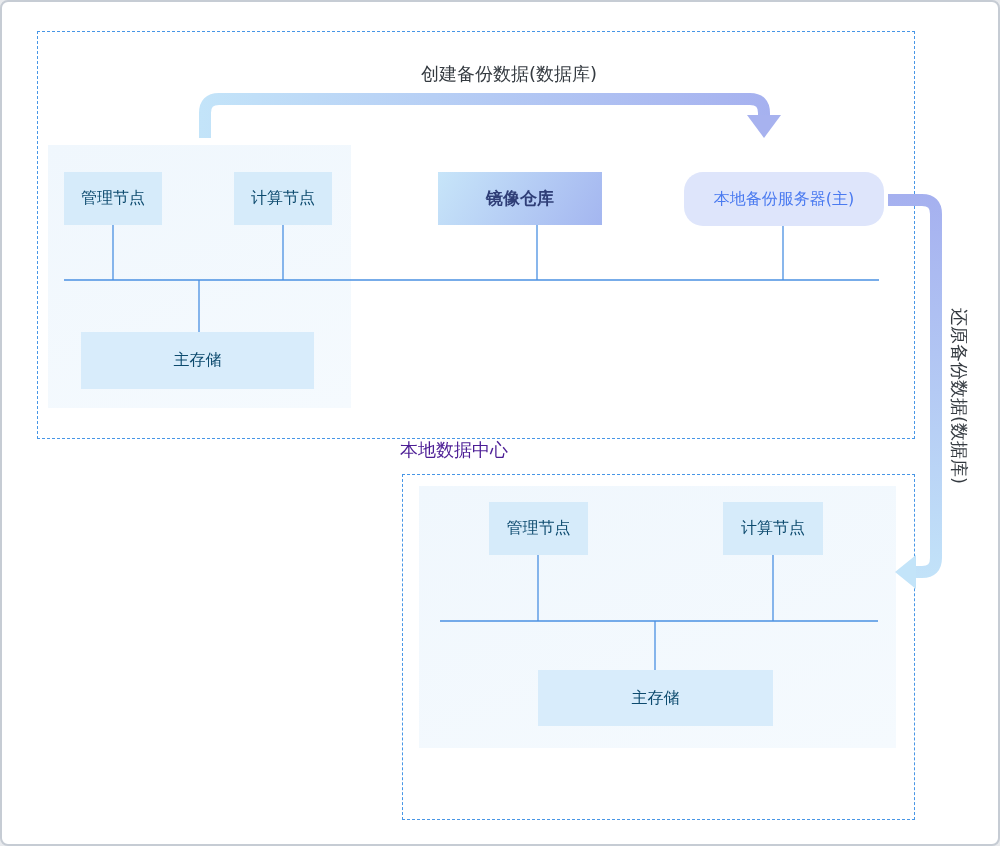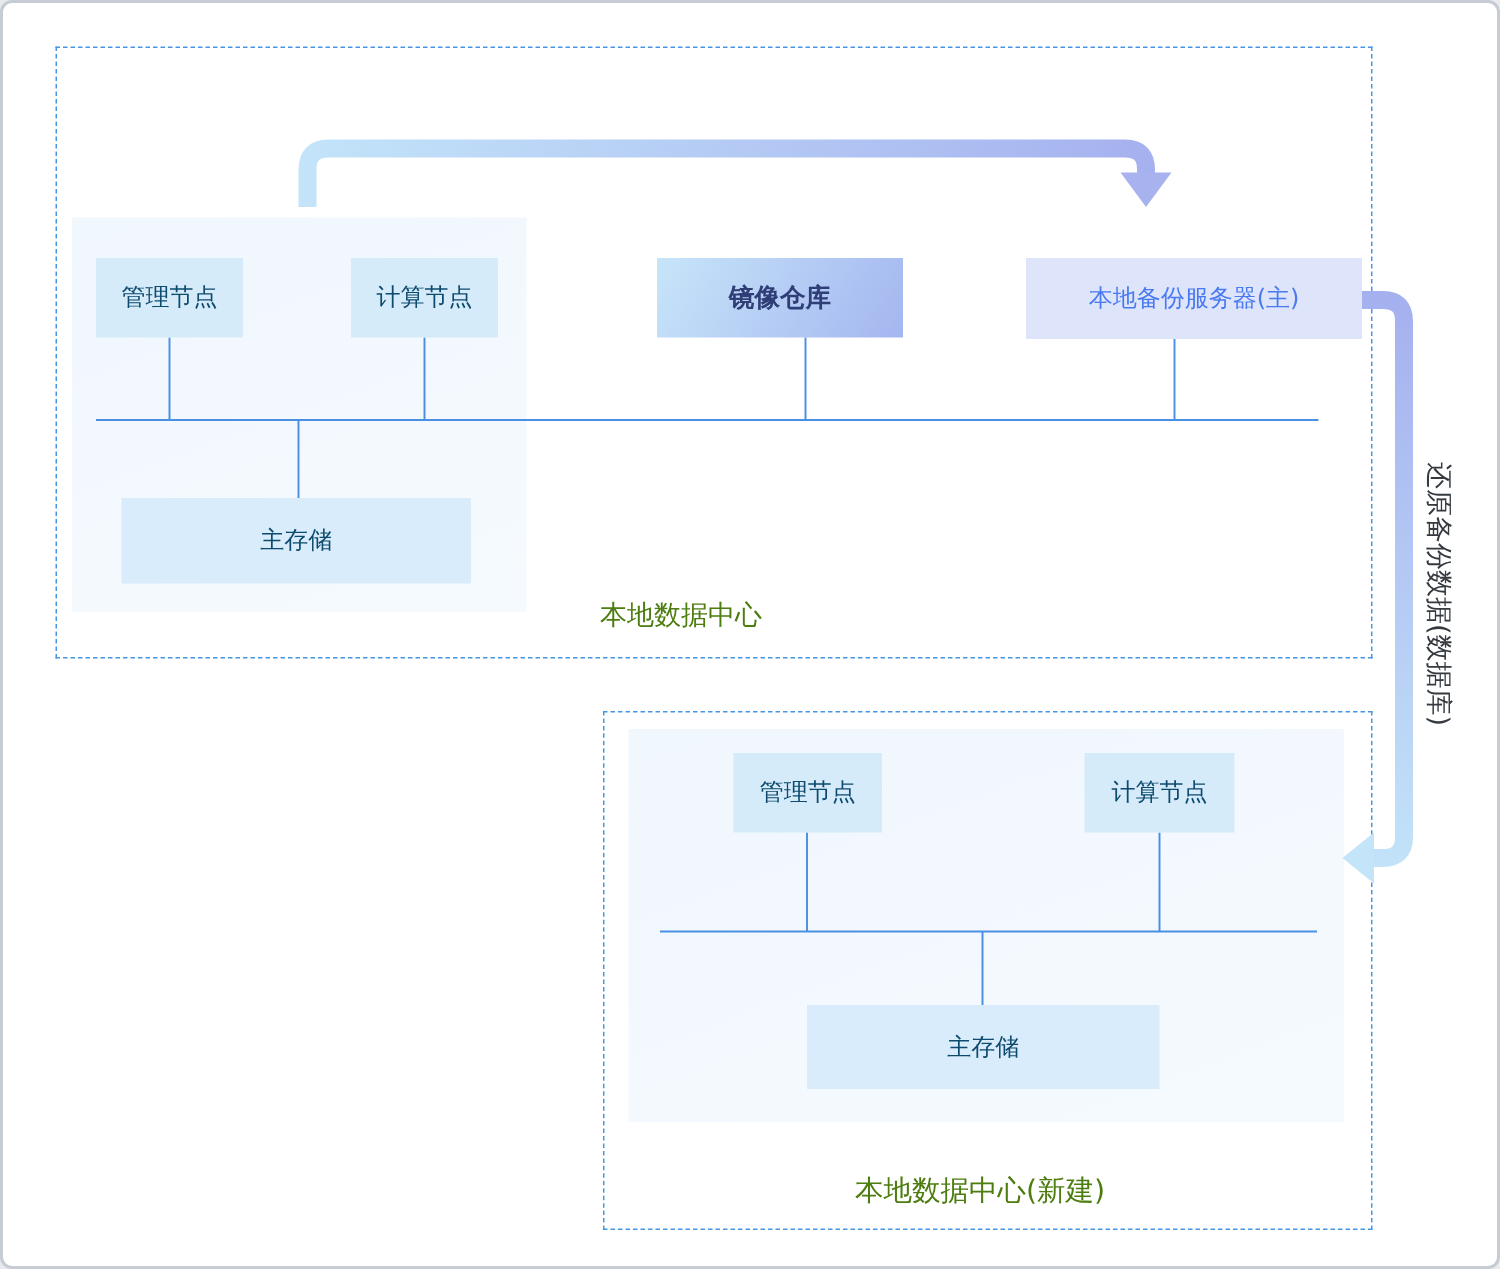--- a/index.html
+++ b/index.html
@@ -24,22 +24,23 @@
     color:#2f3e77;font-weight:600;font-size:17px;
   }
   .node-backup{
     background:#dee5fb;color:#4a7af0;
   }
   .caption-dark{
     position:absolute;color:#343a40;font-size:18px;text-align:center;
     white-space:nowrap;
   }
   .caption-blue{
-    position:absolute;color:#4d7c0f;font-size:18px;text-align:left;
+    position:absolute;color:#4c1d95;font-size:18px;text-align:center;
     white-space:nowrap;
+    margin-top:40px;
   }
   .side-label{
     position:absolute;color:#343a40;font-size:18px;white-space:nowrap;
     transform:rotate(90deg);transform-origin:center center;
     width:220px;text-align:center;
   }
   svg.overlay{position:absolute;left:0;top:0;pointer-events:none;}
 </style>
 </head>
 <body>
@@ -79,37 +80,37 @@
     <line x1="771" y1="553" x2="771" y2="619" stroke="#4a90e2" stroke-width="1.3"></line>
     <line x1="653" y1="619" x2="653" y2="668" stroke="#4a90e2" stroke-width="1.3"></line>
 
     <path d="M 203 136 L 203 111 Q 203 97 217 97 L 748 97 Q 762 97 762 111 L 762 114" fill="none" stroke="url(#gradTop)" stroke-width="12"></path>
     <polygon points="745,113 779,113 762,136" fill="#a7b2ef"></polygon>
 
     <path d="M 886 198 L 920 198 Q 934 198 934 212 L 934 556 Q 934 570 920 570 L 914 570" fill="none" stroke="url(#gradRight)" stroke-width="12"></path>
     <polygon points="914,553 914,587 893,570" fill="#c3e4f9"></polygon>
   </svg>
 
+  <div class="caption-dark" style="left:357px;top:60px;width:300px;">创建备份数据(数据库)</div>
 
 
   <div class="side-label" style="left:847px;top:382px;">还原备份数据(数据库)</div>
 
   <div class="node" style="left:62px;top:170px;width:98px;height:53px;">管理节点</div>
 
   <div class="node" style="left:232px;top:170px;width:98px;height:53px;">计算节点</div>
 
   <div class="node node-mirror" style="left:436px;top:170px;width:164px;height:53px;">镜像仓库</div>
 
-  <div class="node node-backup" style="left:682px;top:170px;width:224px;height:54px;">本地备份服务器(主)</div>
+  <div class="node node-backup" style="left:682px;top:170px;width:200px;height:54px;border-radius:19px;">本地备份服务器(主)</div>
 
   <div class="node" style="left:79px;top:330px;width:233px;height:57px;background:#d8ecfb;">主存储</div>
 
   <div class="caption-blue" style="left:398px;top:396px;">本地数据中心</div>
 
   <div class="node" style="left:487px;top:500px;width:99px;height:53px;">管理节点</div>
 
   <div class="node" style="left:721px;top:500px;width:100px;height:53px;">计算节点</div>
 
   <div class="node" style="left:536px;top:668px;width:235px;height:56px;background:#d8ecfb;">主存储</div>
 
-  <div class="caption-blue" style="left:568px;top:779px;width:200px;font-size:19px;">本地数据中心(新建)</div>
 
 </div>
 
 </body></html>

